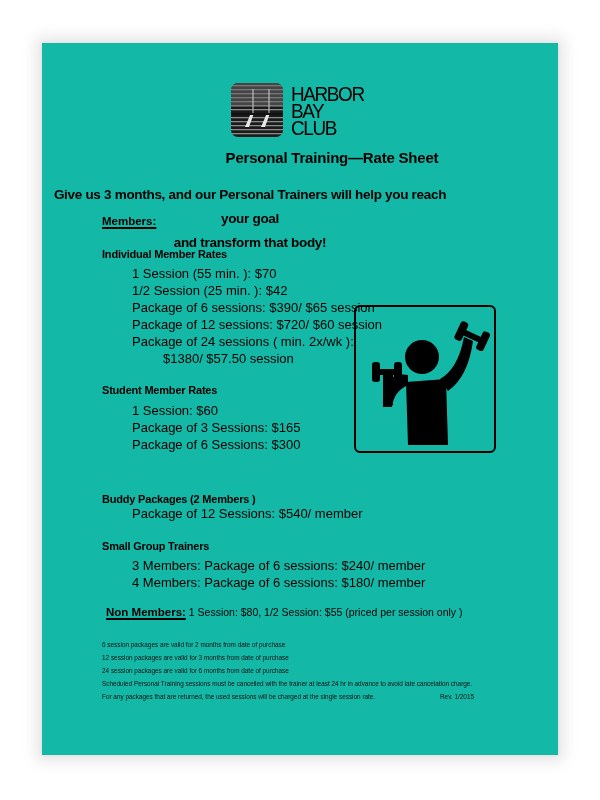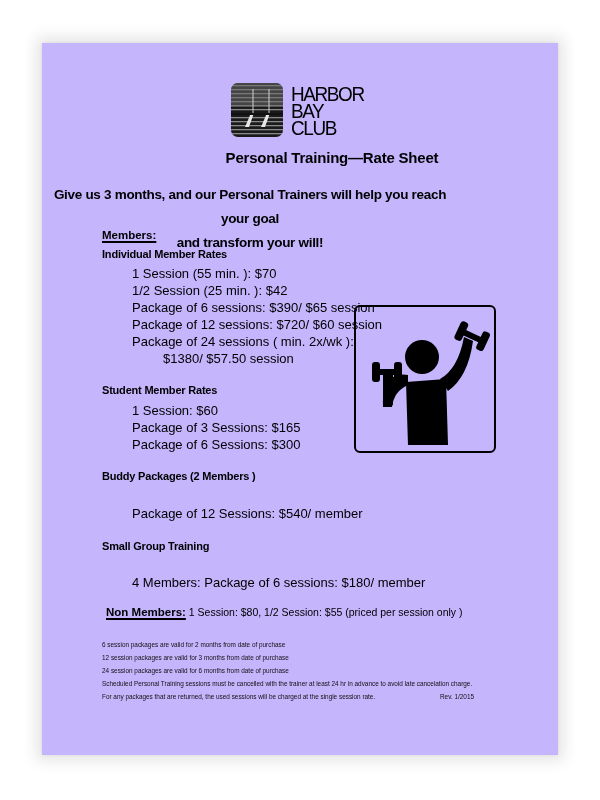--- a/index.html
+++ b/index.html
@@ -8,21 +8,21 @@
       background: #ffffff;
       position: relative;
       overflow: hidden;
       font-family: "Liberation Sans", sans-serif;
       color: #000;
     }
     .page {
       position: absolute;
       left: 42px; top: 43px;
       width: 516px; height: 712px;
-      background: #c4b5fd;
+      background: #14b8a6;
       box-shadow: 0 0 14px 6px rgba(0,0,0,0.10), 0 0 3px rgba(0,0,0,0.08);
     }
     .logo {
       position: absolute;
       left: 189px; top: 40px;
       display: flex; align-items: center;
     }
     .logo-mark {
       width: 52px; height: 54px;
       border-radius: 7px;
@@ -100,42 +100,43 @@
       <div>HARBOR</div>
       <div>BAY</div>
       <div>CLUB</div>
     </div>
   </div>
 
   <div class="title">Personal Training—Rate Sheet</div>
 
   <div class="tagline">
     <div>Give us 3 months, and our Personal Trainers will help you reach your goal</div>
-    <div>and transform your will!</div>
+    <div>and transform that body!</div>
   </div>
 
-  <div class="block h-under" style="top:186px;">Members:</div>
+  <div class="block h-under" style="top:172px;">Members:</div>
 
   <div class="block h" style="top:205px;">Individual Member Rates</div>
   <div class="item" style="left:90px; top:223px;">1 Session  (55 min. ): $70</div>
   <div class="item" style="left:90px; top:240px;">1/2 Session  (25 min. ): $42</div>
   <div class="item" style="left:90px; top:257px;">Package of 6 sessions: $390/ $65 session</div>
   <div class="item" style="left:90px; top:274px;">Package of 12 sessions: $720/ $60 session</div>
   <div class="item" style="left:90px; top:291px;">Package of 24 sessions ( min. 2x/wk ):</div>
   <div class="item" style="left:121px; top:308px;">$1380/ $57.50 session</div>
 
   <div class="block h" style="top:341px;">Student Member Rates</div>
   <div class="item" style="left:90px; top:360px;">1 Session: $60</div>
   <div class="item" style="left:90px; top:377px;">Package of 3 Sessions: $165</div>
   <div class="item" style="left:90px; top:394px;">Package of 6 Sessions: $300</div>
 
-  <div class="block h" style="top:427px;">Buddy Packages  (2  Members )</div>
+  <div class="block h" style="top:450px;">Buddy Packages  (2  Members )</div>
   <div class="item" style="left:90px; top:463px;">Package of 12 Sessions: $540/ member</div>
 
-  <div class="block h" style="top:497px;">Small Group Training</div>
+  <div class="block h" style="top:497px;">Small Group Trainers</div>
+  <div class="item" style="left:90px; top:515px;">3 Members: Package of 6 sessions: $240/ member</div>
   <div class="item" style="left:90px; top:532px;">4 Members: Package of 6 sessions: $180/ member</div>
 
   <div class="nonmem">
     <span class="lbl">Non Members:</span><span> 1 Session: $80, 1/2 Session: $55  (priced per session only )</span>
   </div>
 
   <div class="icon-box">
     <svg width="138" height="144" viewBox="0 0 138 144" style="position:absolute;left:0;top:0;">
 
       <circle cx="66" cy="50" r="17" fill="#000"></circle>

